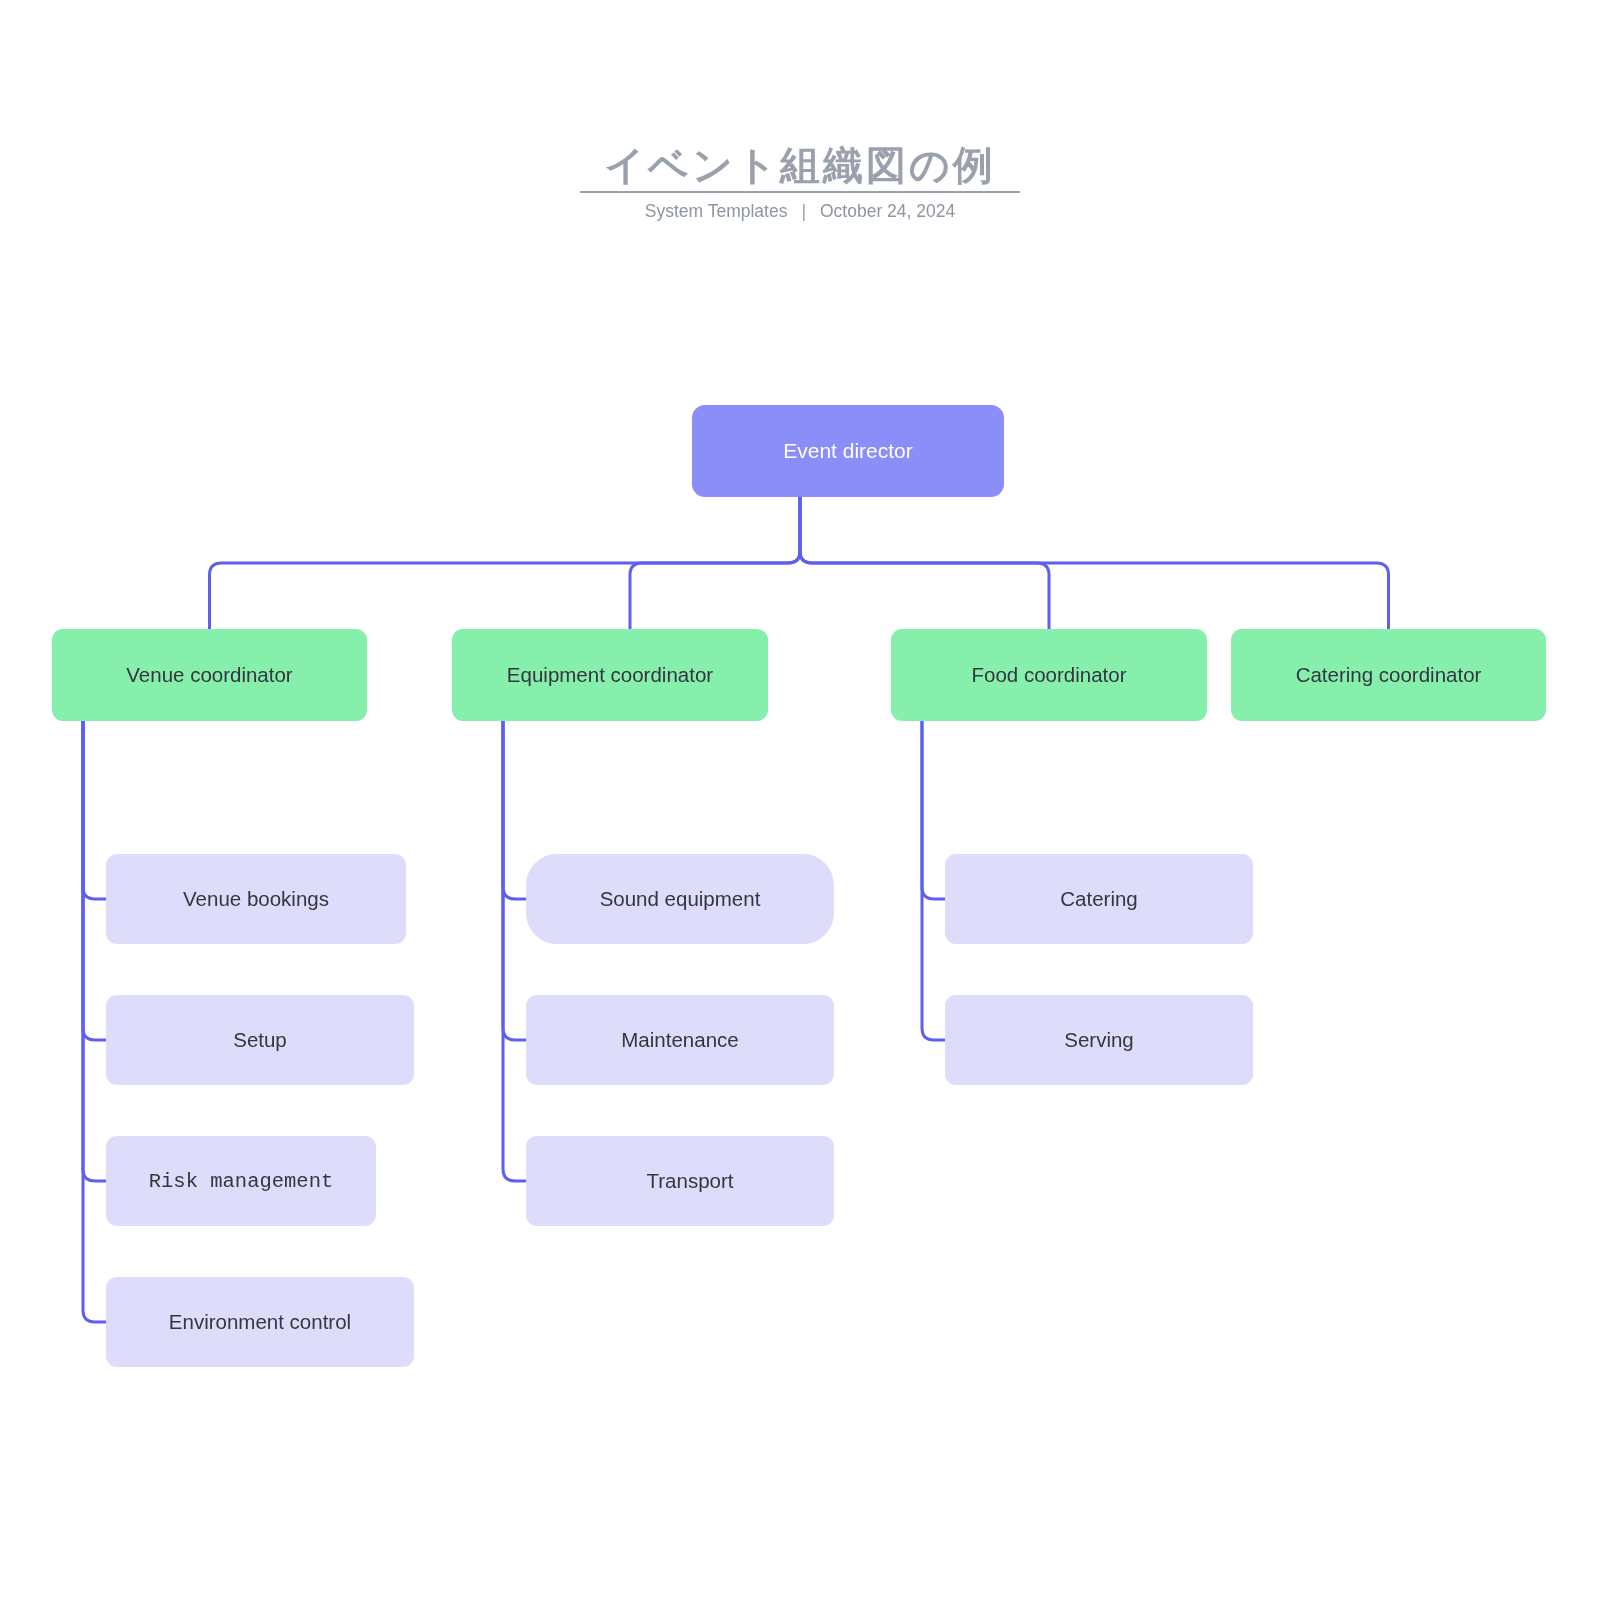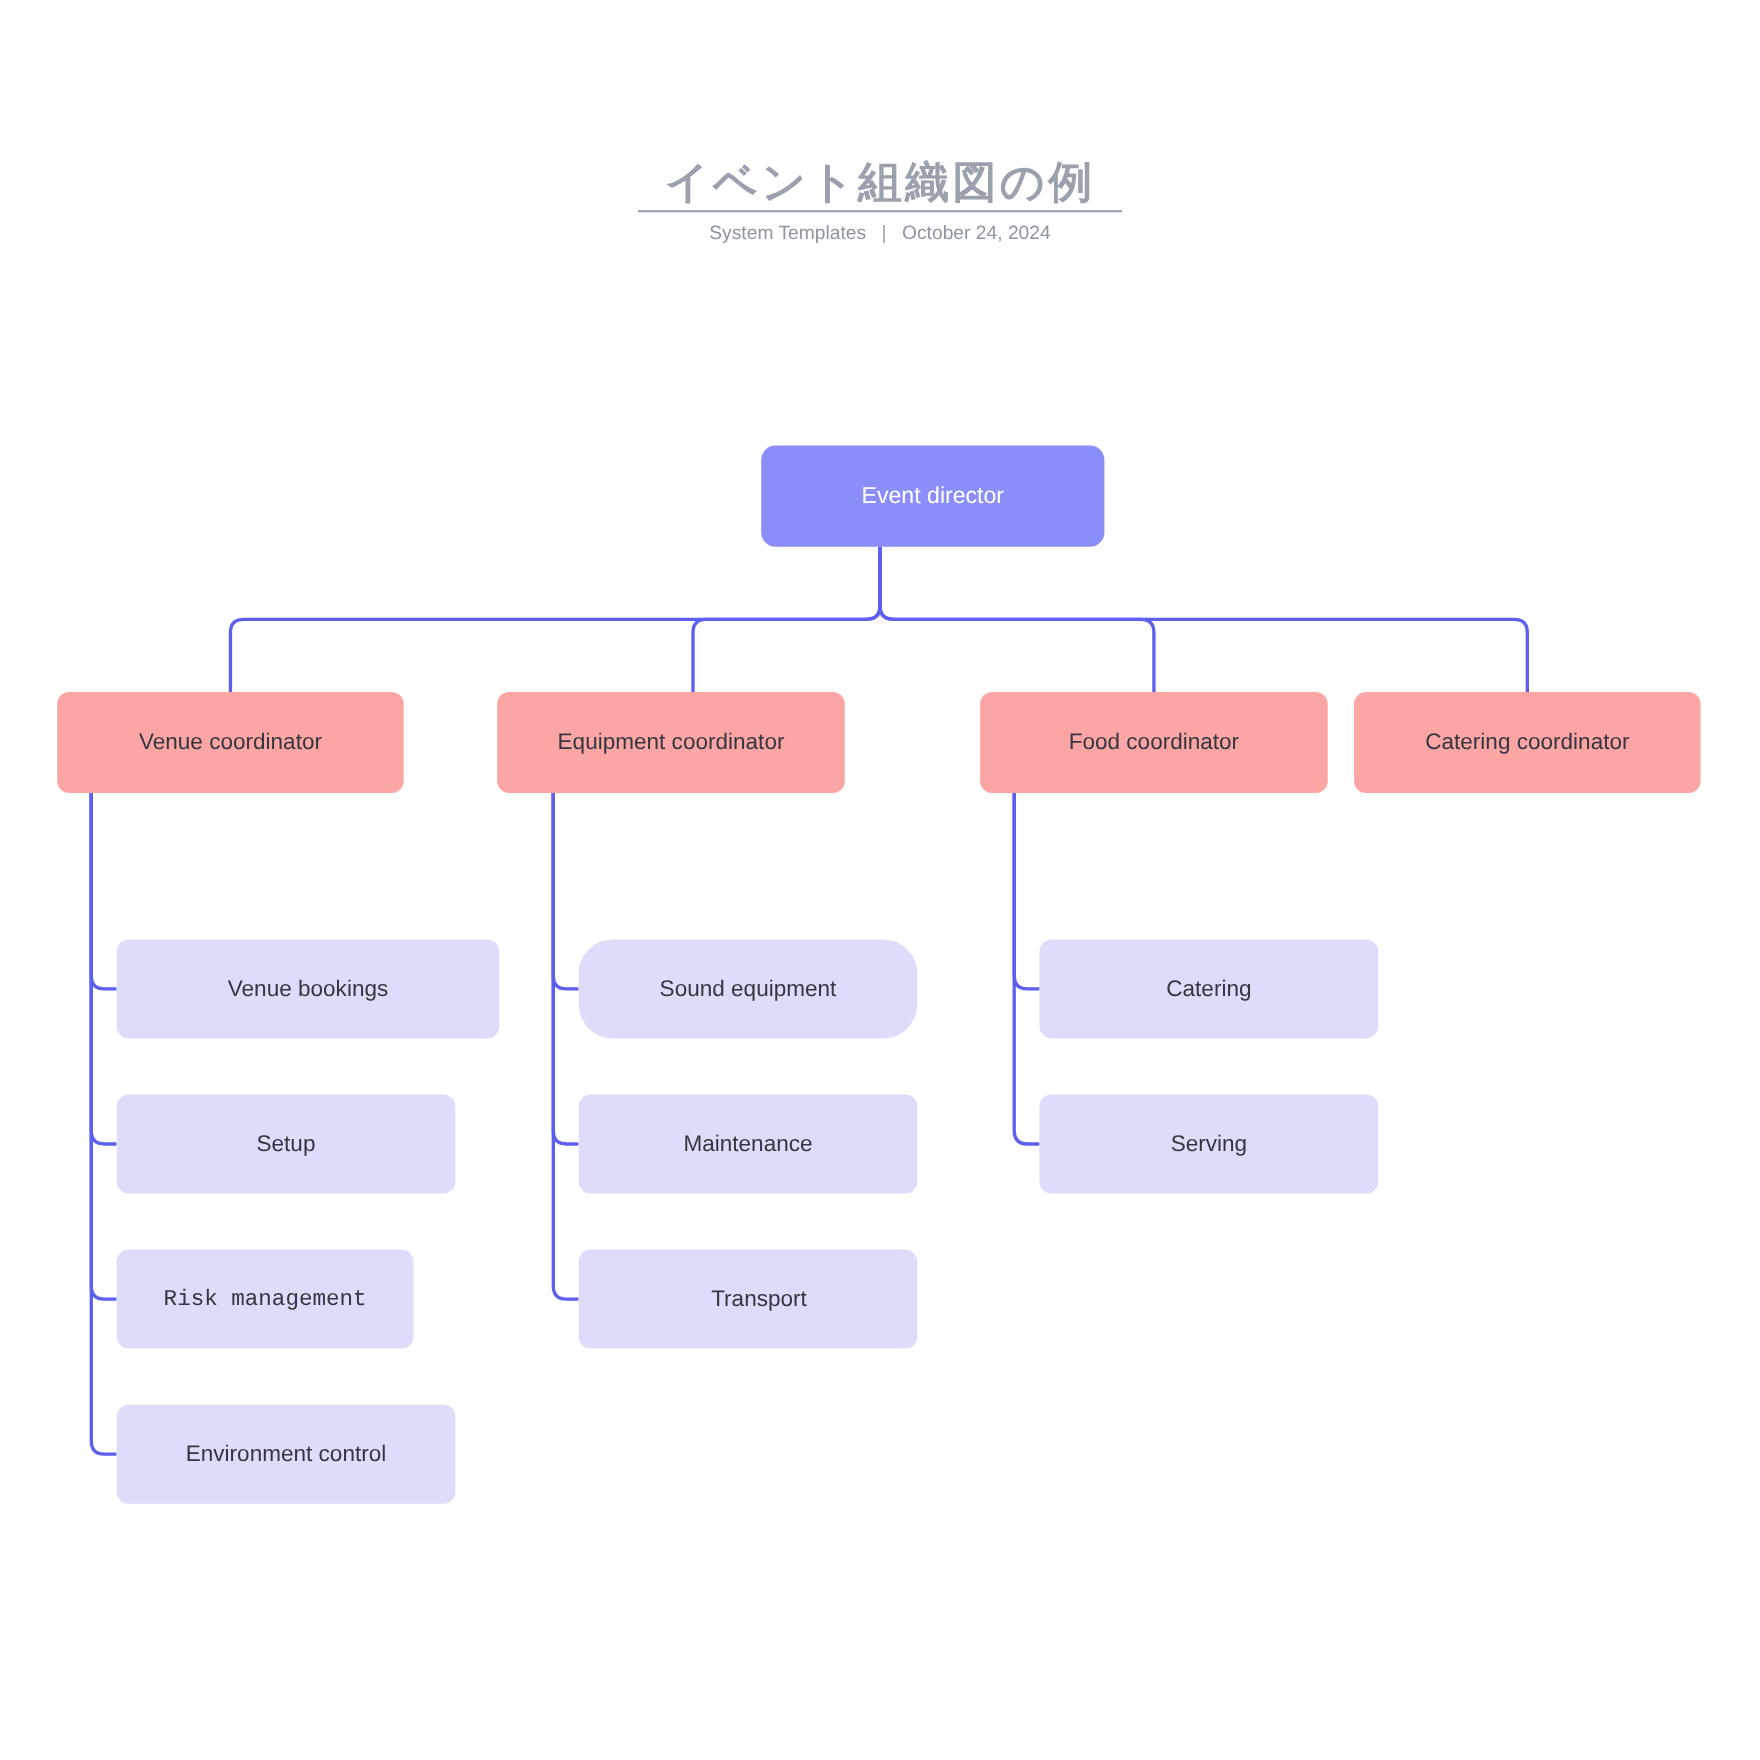--- a/index.html
+++ b/index.html
@@ -68,21 +68,21 @@
     box-sizing: border-box;
   }
   .lvl1 {
     background: #8b8ef8;
     color: #ffffff;
     font-size: 21px;
     border-radius: 13px;
     margin-left: 48px;
   }
   .lvl2 {
-    background: #fca5a5;
+    background: #86efac;
     color: #35363f;
     font-size: 20.5px;
   }
   .lvl3 {
     background: #dddcfa;
     color: #35363f;
     font-size: 20.5px;
   }
 </style>
 </head>
@@ -128,21 +128,21 @@
   <div class="node lvl2" style="left:452px; top:629px; width:316px; height:92px;">
     <span>Equipment coordinator</span>
   </div>
   <div class="node lvl2" style="left:891px; top:629px; width:316px; height:92px;">
     <span>Food coordinator</span>
   </div>
   <div class="node lvl2" style="left:1231px; top:629px; width:315px; height:92px;">
     <span>Catering coordinator</span>
   </div>
 
-  <div class="node lvl3" style="left:106px; top:854px; width:348px; height:90px;">
+  <div class="node lvl3" style="left:106px; top:854px; width:300px; height:90px;">
     <span>Venue bookings</span>
   </div>
   <div class="node lvl3" style="left:106px; top:995px; width:308px; height:90px;">
     <span>Setup</span>
   </div>
   <div class="node lvl3" style="left:106px; top:1136px; width:270px; height:90px;font-family:Liberation Mono, monospace;">
     <span>Risk management</span>
   </div>
   <div class="node lvl3" style="left:106px; top:1277px; width:308px; height:90px;">
     <span>Environment control</span>

